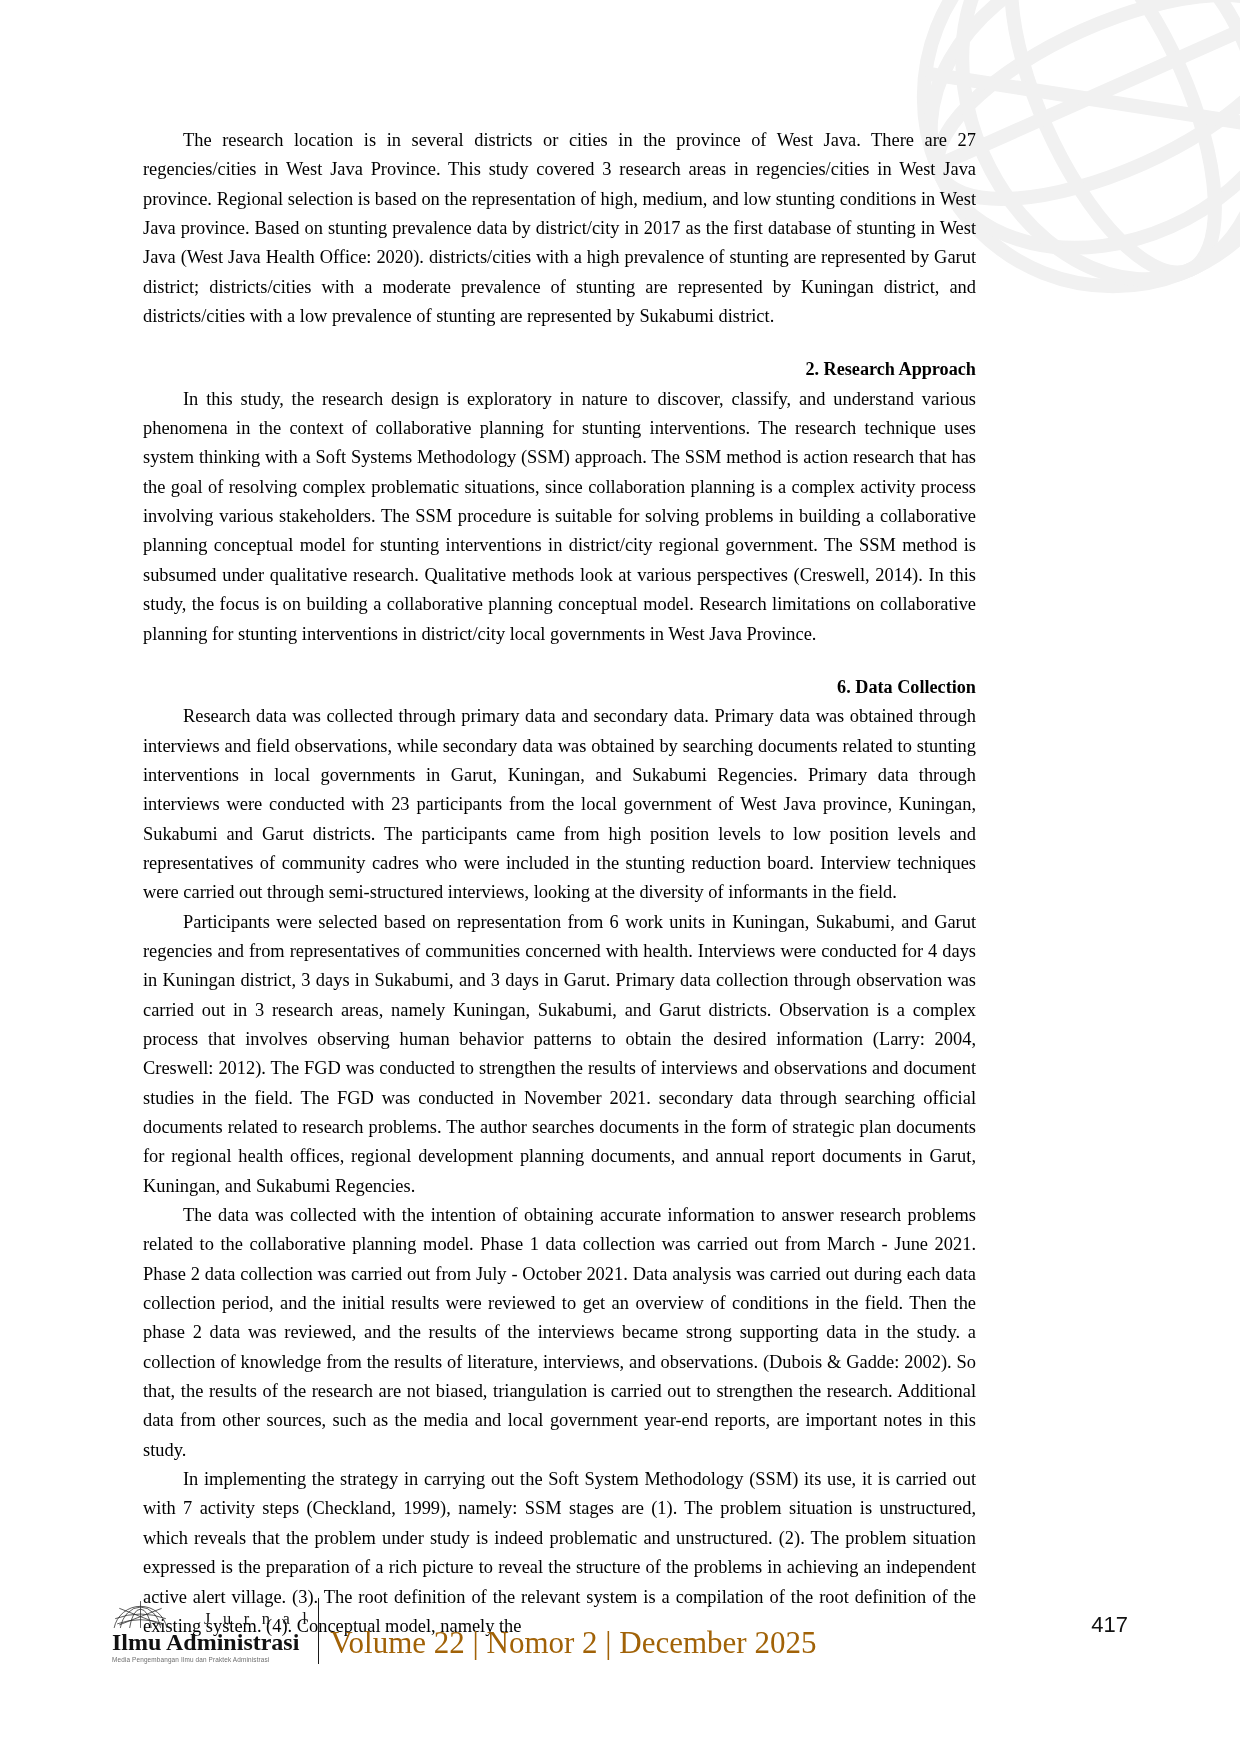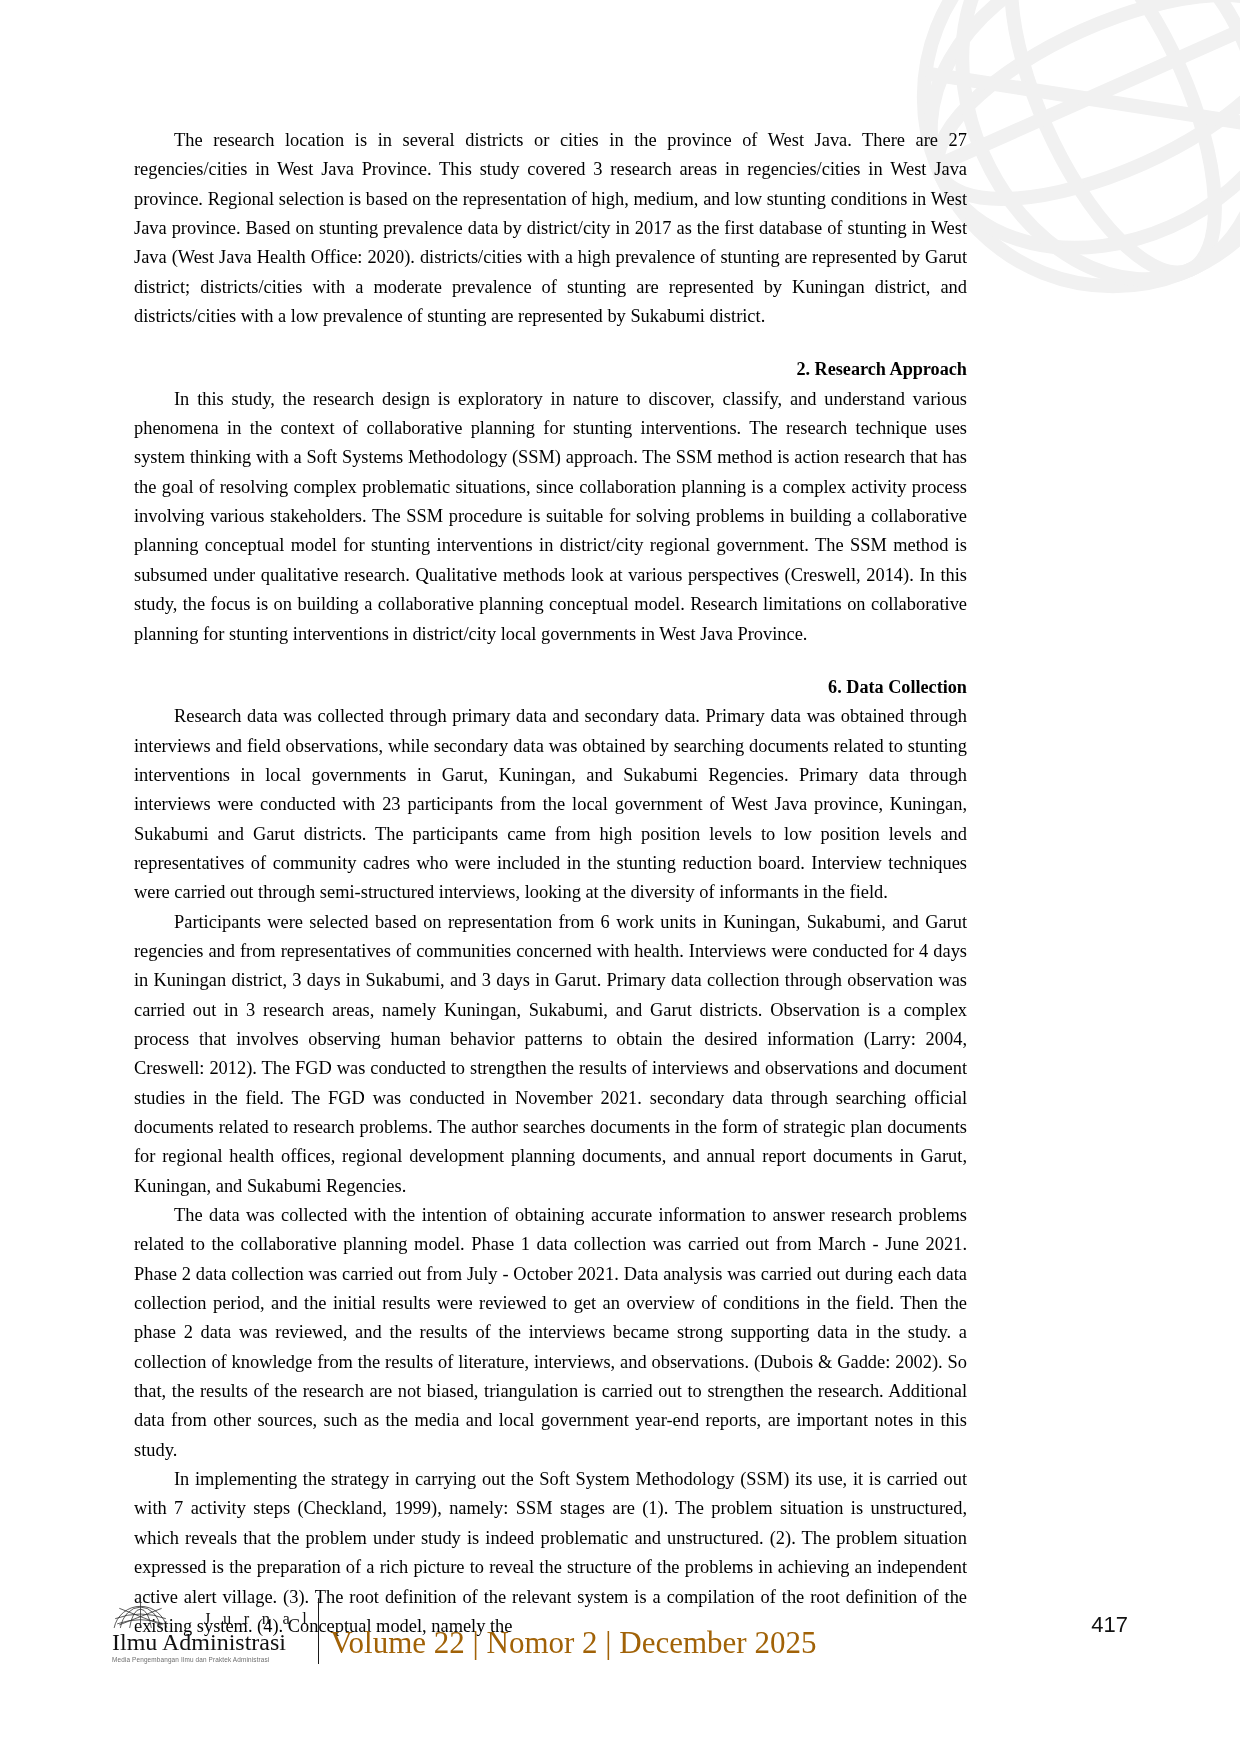--- a/index.html
+++ b/index.html
@@ -69,21 +69,21 @@
     font-weight: 700;
     font-size: 8.5px;
     letter-spacing: 3.1px;
     color: #c9c9c9;
     line-height: 1.2;
   }
 
   
   .content {
     position: absolute;
-    left: 134px;
+    left: 143px;
     top: 126px;
     width: 833px;
     z-index: 1;
   }
   p.para {
     margin: 0 0 0 0;
     text-align: justify;
     text-justify: inter-word;
     font-size: 18.4px;
     line-height: 29.35px;
@@ -143,20 +143,21 @@
     padding-bottom: 2px;
     margin-left: 28px;
   }
   .jm-title {
     font-family: "Liberation Serif", serif;
     font-size: 24px;
     color: #111;
     line-height: 1.05;
     margin-top: 1px;
     white-space: nowrap;
+    font-weight: bold;
   }
   .jm-tagline {
     font-family: "Liberation Sans", sans-serif;
     font-size: 6.4px;
     color: #6d6d6d;
     letter-spacing: 0.15px;
     line-height: 1.2;
     margin-top: 1px;
     white-space: nowrap;
   }

